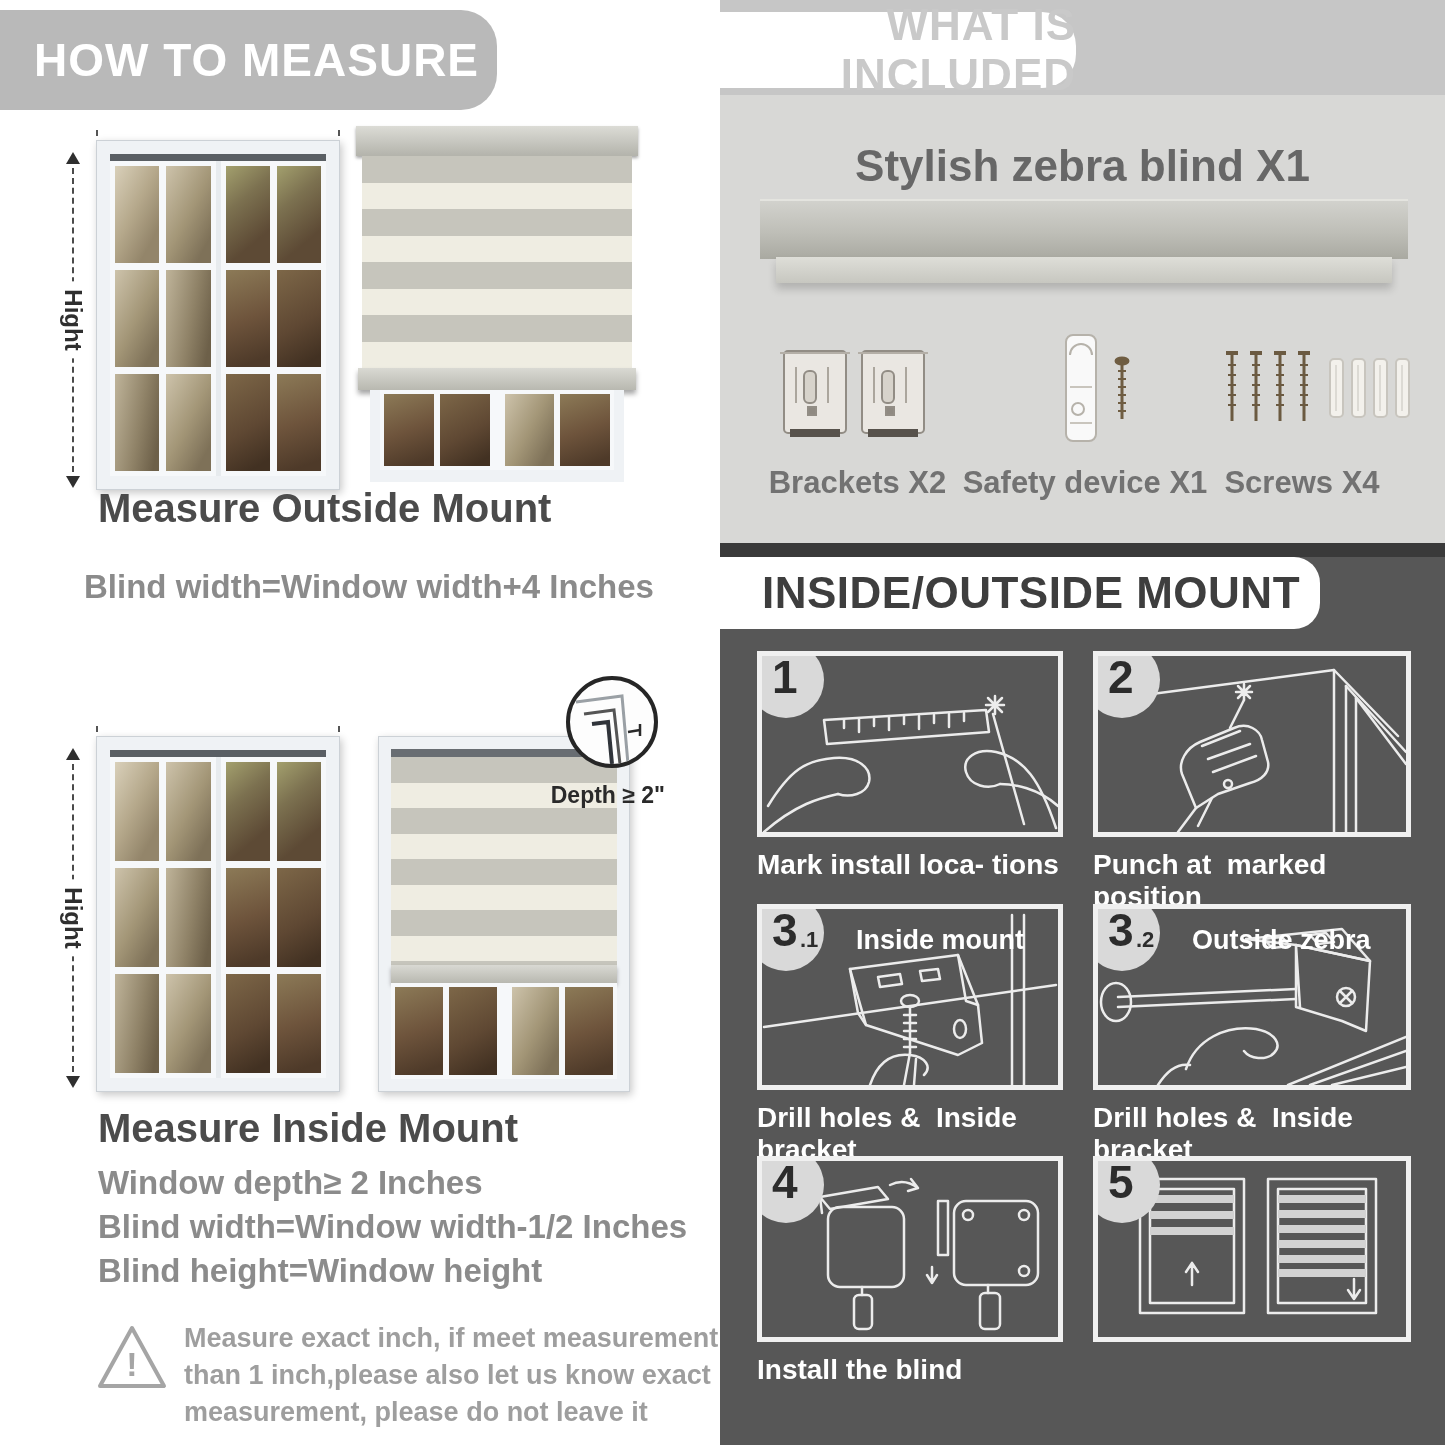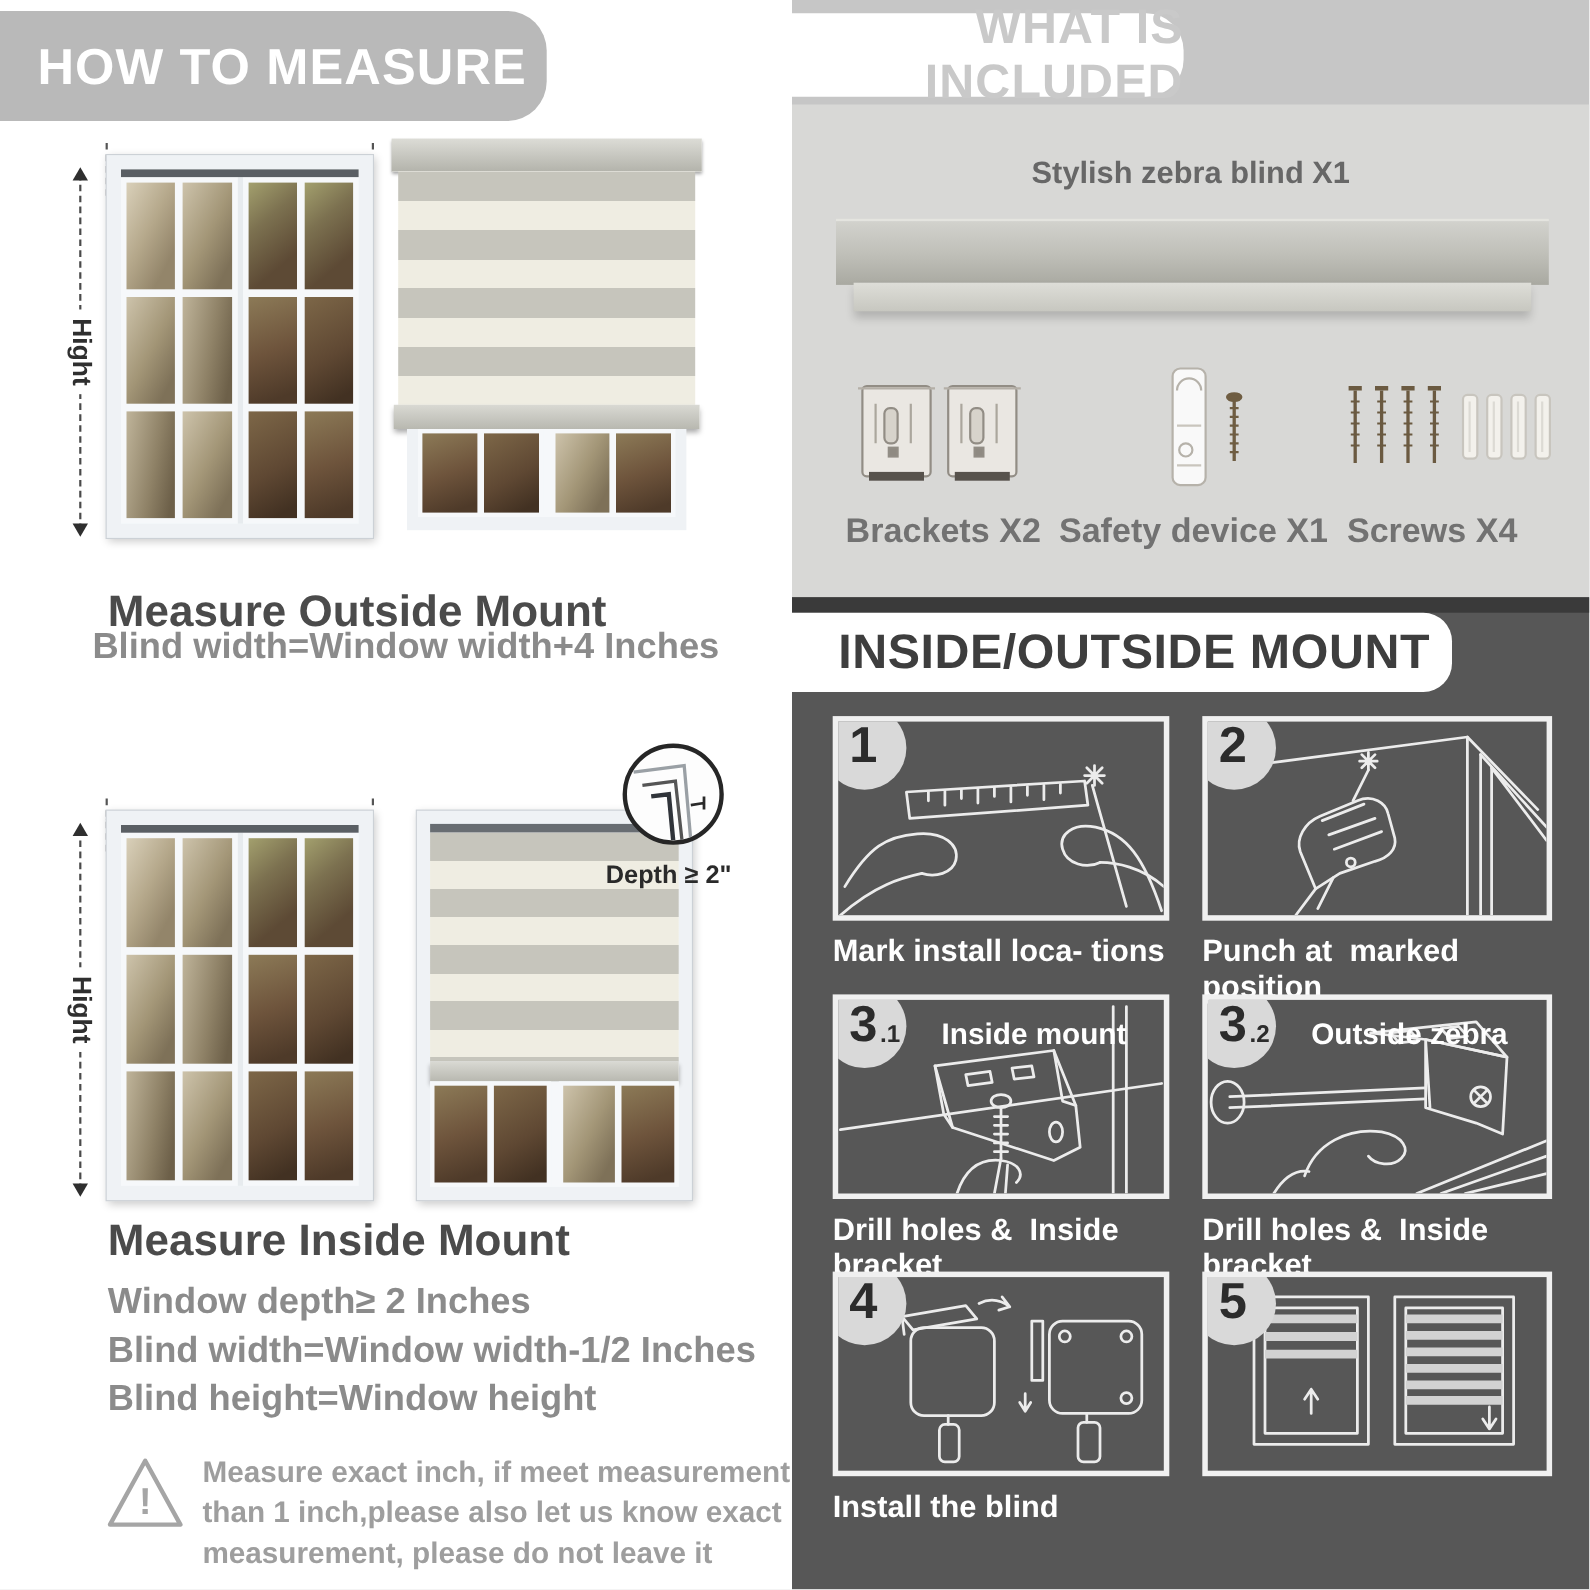--- a/index.html
+++ b/index.html
@@ -62,21 +62,21 @@
   .callout{position:absolute;left:566px;top:676px;width:92px;height:92px;border-radius:50%;background:#fdfdfd;
            border:4px solid #262626;box-sizing:border-box;overflow:hidden;}
   .depth-lbl{position:absolute;left:535px;top:782px;width:130px;text-align:right;font-size:23px;font-weight:bold;color:#2a2a2a;}
   
   .warn-text{position:absolute;left:184px;top:1320px;font-size:27px;color:#9e9e9e;line-height:37px;white-space:pre-wrap;font-weight:bold;}
   
   .right-col{position:absolute;left:720px;top:0;width:725px;height:1445px;background:#c6c6c6;}
   .inc-banner{position:absolute;left:0;top:12px;width:356px;height:76px;background:#fff;border-radius:0 34px 34px 0;display:flex;align-items:center;text-align:right;}
   .inc-banner span{color:#c9c9c9;font-weight:bold;font-size:44px;letter-spacing:1px;padding-left:56px;}
   .inc-panel{position:absolute;left:0;top:95px;width:725px;height:448px;background:#d8d8d6;}
-  .blind-lbl{position:absolute;left:0;top:46px;width:100%;text-align:center;font-size:28px;font-weight:bold;color:#676767;}
+  .blind-lbl{position:absolute;left:0;top:46px;width:100%;text-align:center;font-size:44px;font-weight:bold;color:#676767;}
   .hr-main{position:absolute;left:40px;top:104px;width:648px;height:58px;
            background:linear-gradient(#d2d2cd,#bebeb7 55%,#a9a9a1);border-top:2px solid #e4e4df;}
   .hr-val{position:absolute;left:56px;top:162px;width:616px;height:26px;background:linear-gradient(#dedeD8,#c7c7c0);
           box-shadow:0 6px 8px rgba(0,0,0,.18);}
   .item-lbl{position:absolute;top:370px;font-size:31px;font-weight:bold;color:#727272;text-align:center;}
   .mount-panel{position:absolute;left:0;top:543px;width:725px;height:902px;background:#575757;border-top:14px solid #3a3a3a;box-sizing:border-box;}
   .mnt-banner{position:absolute;left:0;top:0;width:600px;height:72px;background:#fff;border-radius:0 26px 26px 0;display:flex;align-items:center;}
   .mnt-banner span{color:#3e3e3e;font-weight:bold;font-size:44px;letter-spacing:.5px;padding-left:42px;}
   .step-box{position:absolute;height:186px;border:5px solid #f0f0f0;box-sizing:border-box;overflow:hidden;}
   .step-box svg{position:absolute;left:0;top:0;width:100%;height:100%;}
@@ -145,21 +145,21 @@
             <i class="pane g6"></i>
         </div>
         <div class="bp">
           <i class="pane g2"></i>
             <i class="pane g5"></i>
         </div>
       </div>
     </div>
   </div>
 
-  <div class="sec-title" style="left:98px;top:534px;">Measure Outside Mount</div>
+  <div class="sec-title" style="left:98px;top:486px;">Measure Outside Mount</div>
   <div class="formula" style="left:84px;top:568px;">Blind width=Window width+4 Inches</div>
 
   <div class="w-annot" style="left:96px;top:706px;width:244px;">
     <span class="w-term" style="left:0;"></span>
     <span class="w-term" style="right:0;"></span>
     <span class="tri-l"></span>
     <span class="dash"></span>
     <span class="lbl">Width</span>
     <span class="dash"></span>
     <span class="tri-r"></span>

